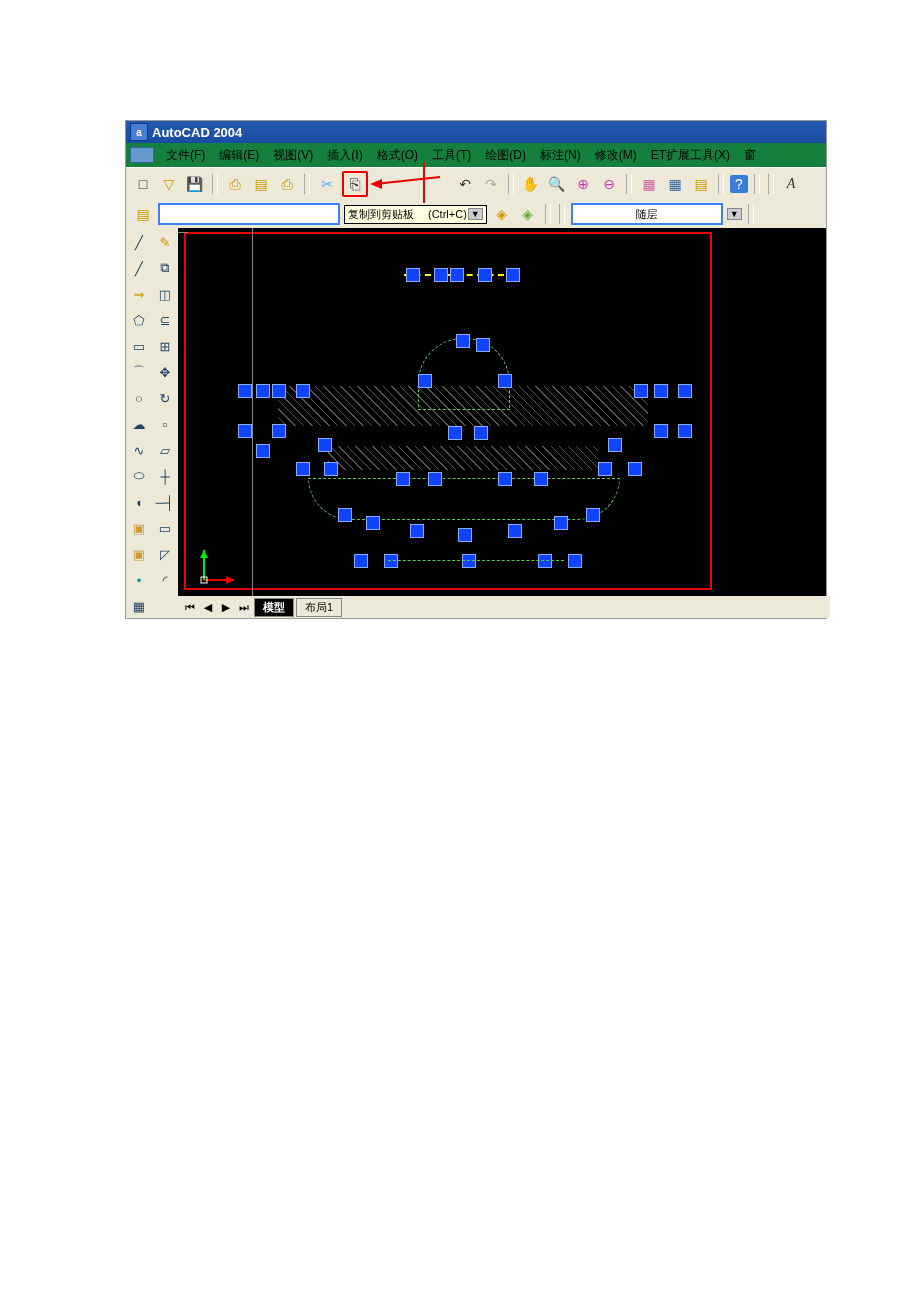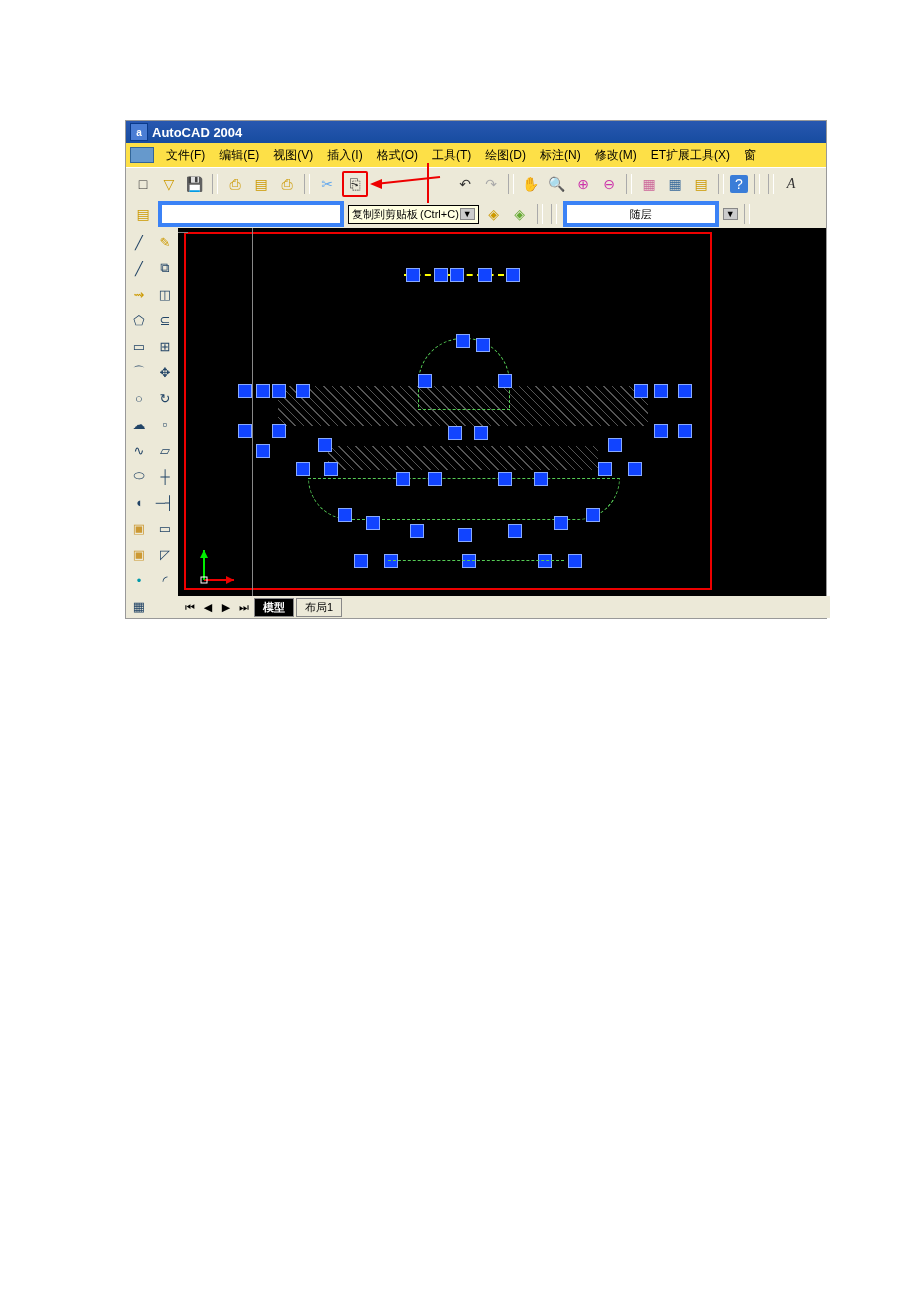--- a/index.html
+++ b/index.html
@@ -1,28 +1,28 @@
 <!DOCTYPE html>
 <html><head>
 <meta charset="utf-8">
 <style>
 body{margin:0;background:#fff;font-family:"Microsoft YaHei","SimSun",sans-serif;width:920px}
 .page{padding:120px 125px 40px 125px}
 .figure{width:700px;border:1px solid #999}
 .titlebar{display:flex;align-items:center;background:linear-gradient(#2857b0,#174ca0);color:#fff;font-size:13px;font-weight:bold;padding:2px 4px;height:18px}
 .titlebar .ico{width:16px;height:16px;background:#4a7dd4;border:1px solid #0a3a8a;display:flex;align-items:center;justify-content:center;color:#fff;font-size:10px;margin-right:4px}
-.menubar{display:flex;align-items:center;background:#fde047;font-size:12px;padding:2px 4px;height:20px;gap:6px}
+.menubar{display:flex;align-items:center;background:#15803d;font-size:12px;padding:2px 4px;height:20px;gap:6px}
 .menubar .mico{width:14px;height:14px;background:#6699cc;border:1px solid #336699;margin-right:2px}
 .menubar span{padding:0 4px;cursor:default}
 .toolbar{display:flex;align-items:center;background:#ece9d8;padding:2px 6px;height:28px;gap:4px;border-top:1px solid #fff}
 .tbtn{width:22px;height:22px;display:flex;align-items:center;justify-content:center;font-size:14px;color:#333}
 .tbtn.hl{border:2px solid #e00;border-radius:2px}
 .sep{width:4px;height:20px;border-left:1px solid #aaa;border-right:1px solid #fff;margin:0 2px}
 .layerbar{display:flex;align-items:center;background:#ece9d8;padding:2px 6px;height:24px;gap:4px}
-.layerbar .drop{background:#fff;border:4px solid #3b82f6;height:18px;font-size:11px;padding:0 4px;display:flex;align-items:center}
+.layerbar .drop{background:#fff;border:2px solid #3b82f6;height:18px;font-size:11px;padding:0 4px;display:flex;align-items:center}
 .tooltip{background:#ffffe1;border:1px solid #000;font-size:11px;padding:1px 3px;display:flex;align-items:center}
 .canvas-area{display:flex;background:#000;height:390px}
 .left-tb,.left-tb2{width:26px;background:#ece9d8;display:flex;flex-direction:column;align-items:center;padding-top:4px;gap:6px}
 .ltbtn{width:20px;height:20px;display:flex;align-items:center;justify-content:center;font-size:13px;color:#246}
 .canvas{flex:1;position:relative;background:#000}
 .redbox{position:absolute;border:2px solid #e00}
 .grip{position:absolute;width:12px;height:12px;background:#14f;border:1px solid #8af}
 .hatch{position:absolute;background:repeating-linear-gradient(45deg,#555 0,#555 1px,transparent 1px,transparent 6px)}
 .ucs{position:absolute;left:18px;bottom:30px}
 .tabs{background:#ece9d8;display:flex;align-items:center;height:22px;font-size:11px;padding-left:4px;gap:2px}
@@ -89,21 +89,21 @@
     <div class="sep"></div>
     <div class="tbtn" style="font-style:italic;font-family:serif">A</div>
   </div>
 
   <div class="layerbar">
     <div class="tbtn" style="color:#c90">▤</div>
     <div class="drop" style="width:170px"></div>
     <div style="position:relative">
       <div class="tooltip">
         <span>复制到剪贴板</span>
-        <span style="margin-left:2px">(Ctrl+C)</span>
+        <span style="margin-left:14px">(Ctrl+C)</span>
         <span style="background:#ccc;border:1px solid #888;margin-left:1px;padding:0 2px;font-size:9px">▼</span>
       </div>
       <svg width="4" height="40" style="position:absolute;left:78px;top:-42px">
             <line x1="2" y1="0" x2="2" y2="40" stroke="#e00" stroke-width="2"></line>
           </svg>
     </div>
     <div class="tbtn" style="color:#c90">◈</div>
     <div class="tbtn" style="color:#6a3">◈</div>
     <div class="sep"></div>
     <div class="sep"></div>

